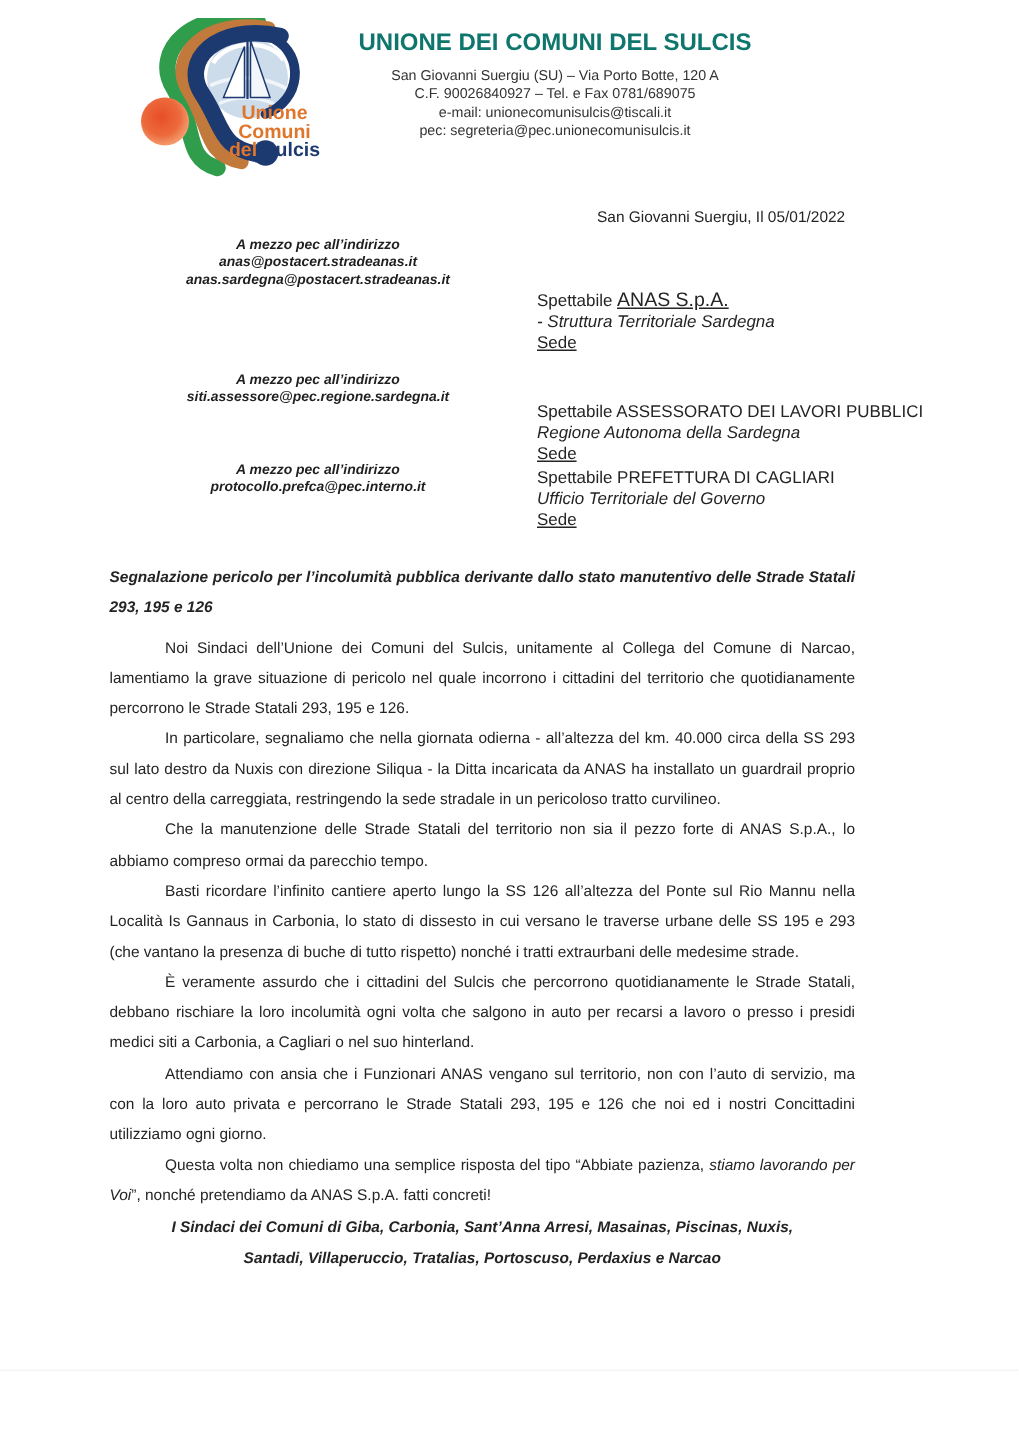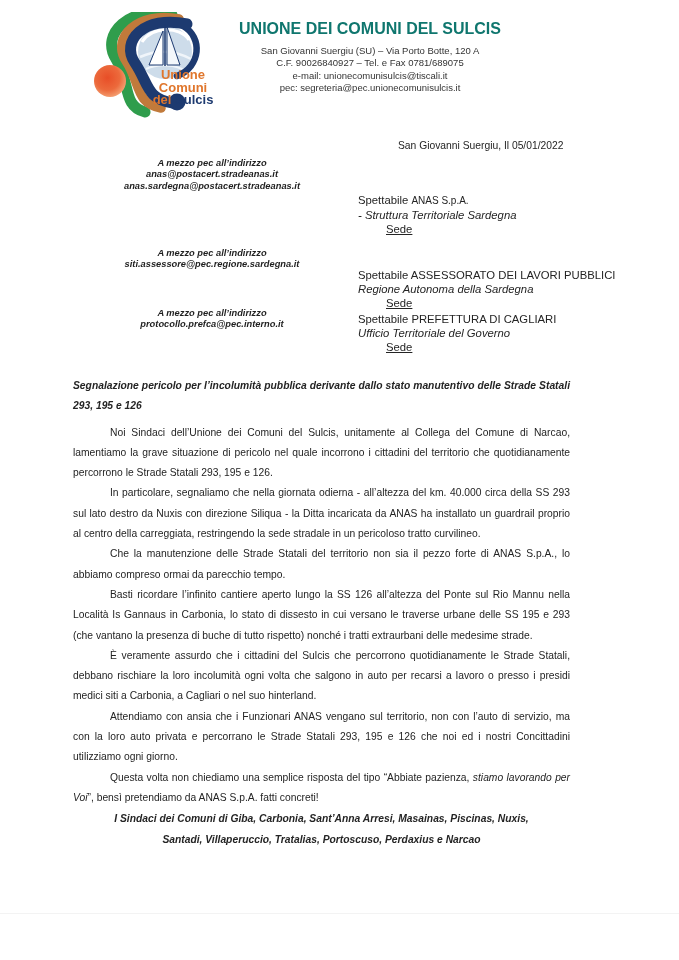--- a/index.html
+++ b/index.html
@@ -25,23 +25,23 @@
   .date-line { position:absolute; left:398px; top:140px; font-size:10.3px; }
   
   .pec {
     position:absolute; left:92px; width:240px; text-align:center;
     font-size:9.3px; font-weight:700; font-style:italic; line-height:11.4px; color:#1f1f1f;
   }
   .pec1 { top:158px; } .pec2 { top:248px; } .pec3 { top:308px; }
   
   .rcpt { position:absolute; left:358px; width:262px; font-size:11.3px; line-height:14.2px; }
   .rcpt1 { top:193px; } .rcpt2 { top:268px; } .rcpt3 { top:312px; }
-  .rcpt .name1 { font-size:10px; }
+  .rcpt .name1 { font-size:13px;text-decoration:underline; }
   .rcpt .sub { font-style:italic; }
-  .rcpt .sede { text-decoration:underline;margin-left:28px; }
+  .rcpt .sede { text-decoration:underline; }
   
   .main { position:absolute; left:73px; top:376px; width:497px; font-size:10.3px; line-height:20.3px; }
   .subject { font-weight:700; font-style:italic; text-align:justify; margin-bottom:6px; }
   .para { text-align:justify; text-indent:37px; }
   .closing i { font-style:italic; }
   .signature { text-align:center; font-weight:700; font-style:italic; margin-top:1px; }
   .scan-line { position:absolute; left:0; top:913px; width:679px; height:1px; background:#f3f3f3; }
 </style>
 </head>
 <body>
@@ -127,21 +127,21 @@
   </div>
 
   <div class="main">
     <p class="subject">Segnalazione pericolo per l’incolumità pubblica derivante dallo stato manutentivo delle Strade Statali 293, 195 e 126</p>
     <p class="para">Noi Sindaci dell’Unione dei Comuni del Sulcis, unitamente al Collega del Comune di Narcao, lamentiamo la grave situazione di pericolo nel quale incorrono i cittadini del territorio che quotidianamente percorrono le Strade Statali 293, 195 e 126.</p>
     <p class="para">In particolare, segnaliamo che nella giornata odierna - all’altezza del km. 40.000 circa della SS 293 sul lato destro da Nuxis con direzione Siliqua - la Ditta incaricata da ANAS ha installato un guardrail proprio al centro della carreggiata, restringendo la sede stradale in un pericoloso tratto curvilineo.</p>
     <p class="para">Che la manutenzione delle Strade Statali del territorio non sia il pezzo forte di ANAS S.p.A., lo abbiamo compreso ormai da parecchio tempo.</p>
     <p class="para">Basti ricordare l’infinito cantiere aperto lungo la SS 126 all’altezza del Ponte sul Rio Mannu nella Località Is Gannaus in Carbonia, lo stato di dissesto in cui versano le traverse urbane delle SS 195 e 293 (che vantano la presenza di buche di tutto rispetto) nonché i tratti extraurbani delle medesime strade.</p>
     <p class="para">È veramente assurdo che i cittadini del Sulcis che percorrono quotidianamente le Strade Statali, debbano rischiare la loro incolumità ogni volta che salgono in auto per recarsi a lavoro o presso i presidi medici siti a Carbonia, a Cagliari o nel suo hinterland.</p>
     <p class="para">Attendiamo con ansia che i Funzionari ANAS vengano sul territorio, non con l’auto di servizio, ma con la loro auto privata e percorrano le Strade Statali 293, 195 e 126 che noi ed i nostri Concittadini utilizziamo ogni giorno.</p>
-    <p class="para closing"><span>Questa volta non chiediamo una semplice risposta del tipo “Abbiate pazienza, </span><i>stiamo lavorando per Voi</i><span>”, bensì pretendiamo da ANAS S.p.A. fatti concreti!</span></p>
+    <p class="para closing"><span>Questa volta non chiediamo una semplice risposta del tipo “Abbiate pazienza, </span><i>stiamo lavorando per Voi</i><span>”, nonché pretendiamo da ANAS S.p.A. fatti concreti!</span></p>
     <div class="signature">
       <div>I Sindaci dei Comuni di Giba, Carbonia, Sant’Anna Arresi, Masainas, Piscinas, Nuxis,</div>
       <div>Santadi, Villaperuccio, Tratalias, Portoscuso, Perdaxius e Narcao</div>
     </div>
   </div>
 
   <div class="scan-line"></div>
 </div>
 
 </body></html>

